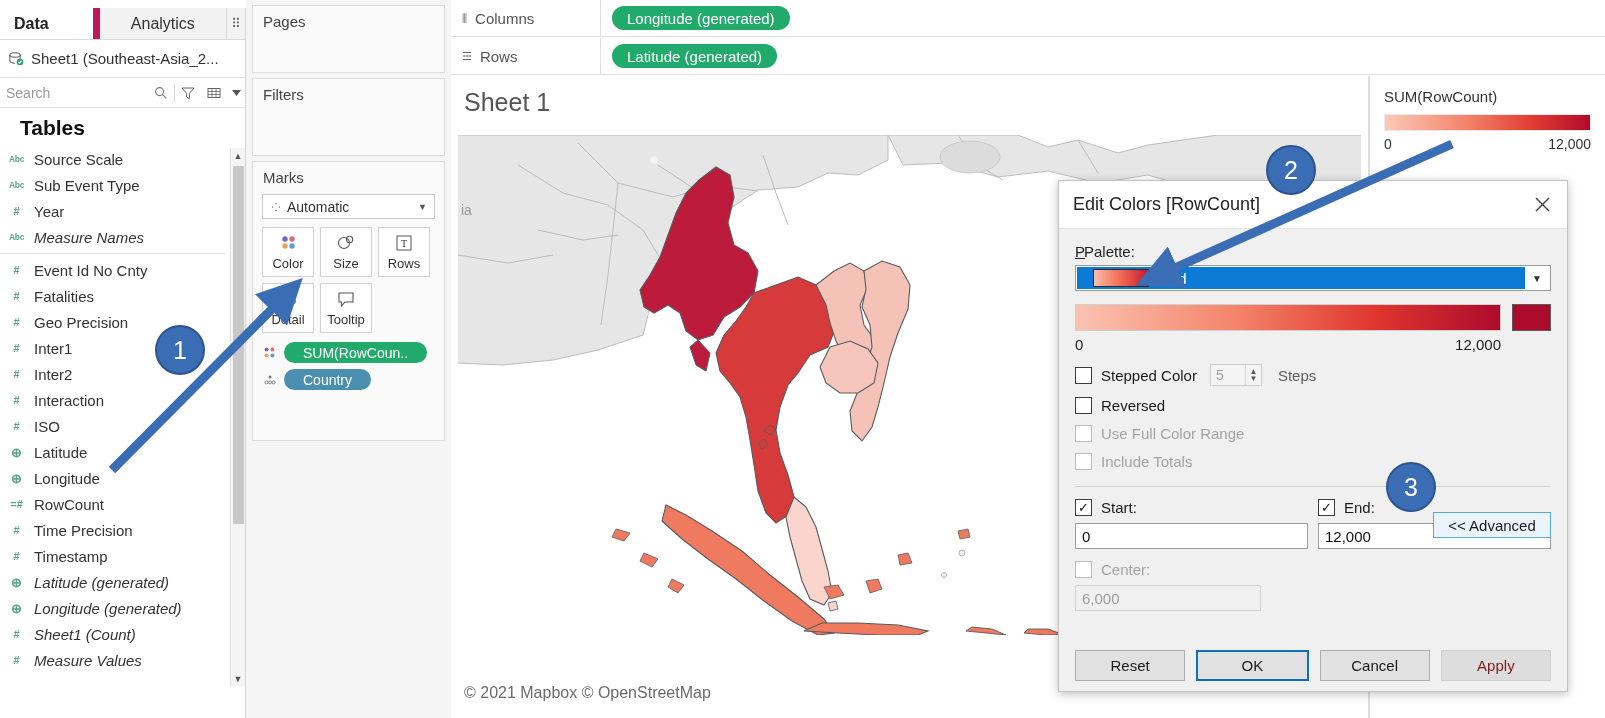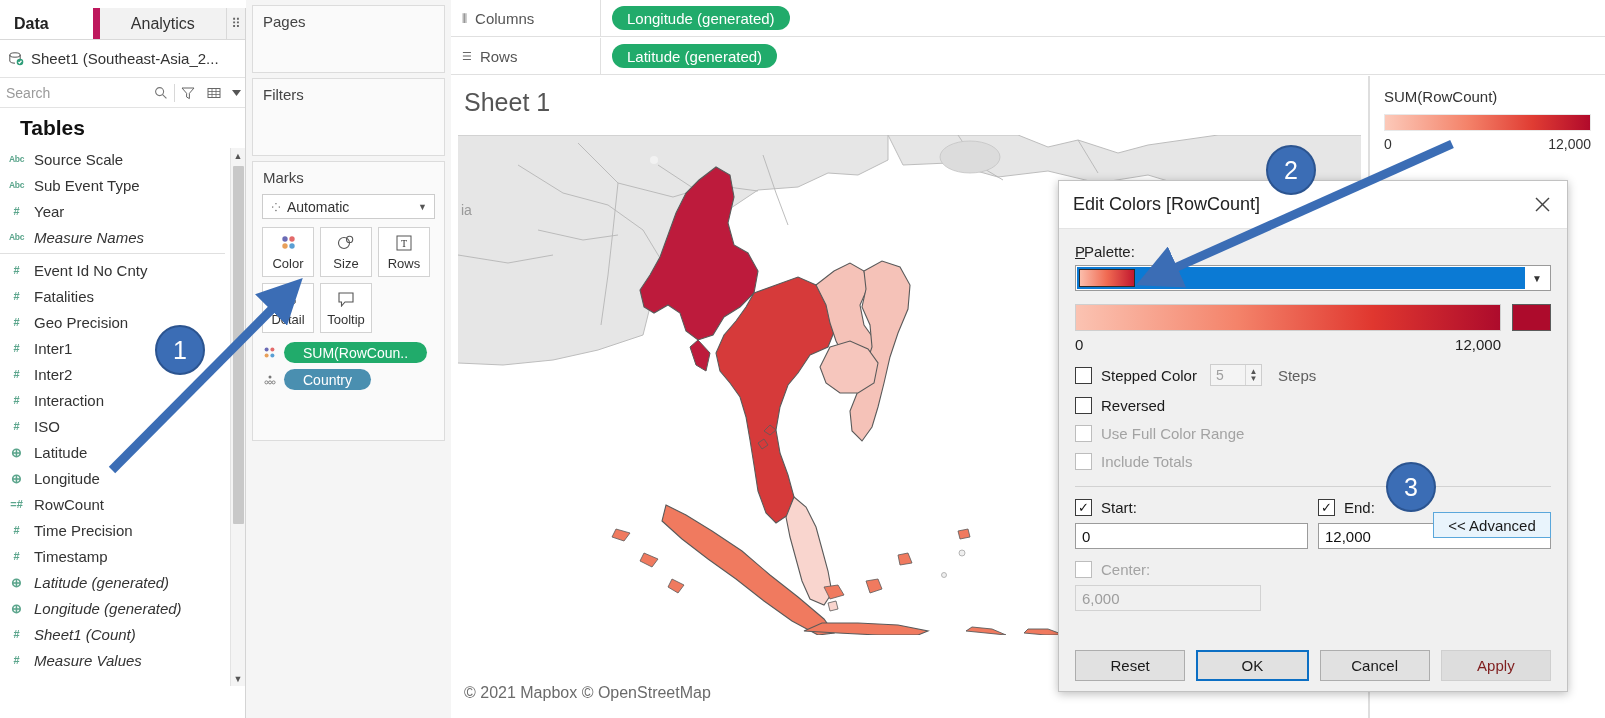--- a/index.html
+++ b/index.html
@@ -218,21 +218,21 @@
   }
   #dialog-body { padding: 14px 16px 0 16px; position: relative; }
   .dlg-label { font-size: 15px; color: #222; margin-bottom: 5px; }
   .dlg-label u { text-decoration: underline; }
   #palette-combo {
     height: 26px; border: 1px solid #9a9a9a; background: #fff;
     display: flex; align-items: center; padding: 1px;
   }
   #palette-combo-inner {
     flex: 1; height: 22px; background: #0b7ad4; display: flex;
-    align-items: center; gap: 10px; padding-left: 2px;
+    align-items: center; gap: 10px; padding-left: 16px;
   }
   #palette-swatch {
     width: 56px; height: 18px; border: 1px solid #2b2b2b;
     background: linear-gradient(to right, #fbbdab, #f06a52, #c2182f);
   }
   #palette-name { color: #ffffff; font-size: 15px; }
   #palette-caret {
     width: 24px; height: 22px; display:flex; align-items:center;
     justify-content:center; font-size: 10px; color:#333; background:#fff;
   }

